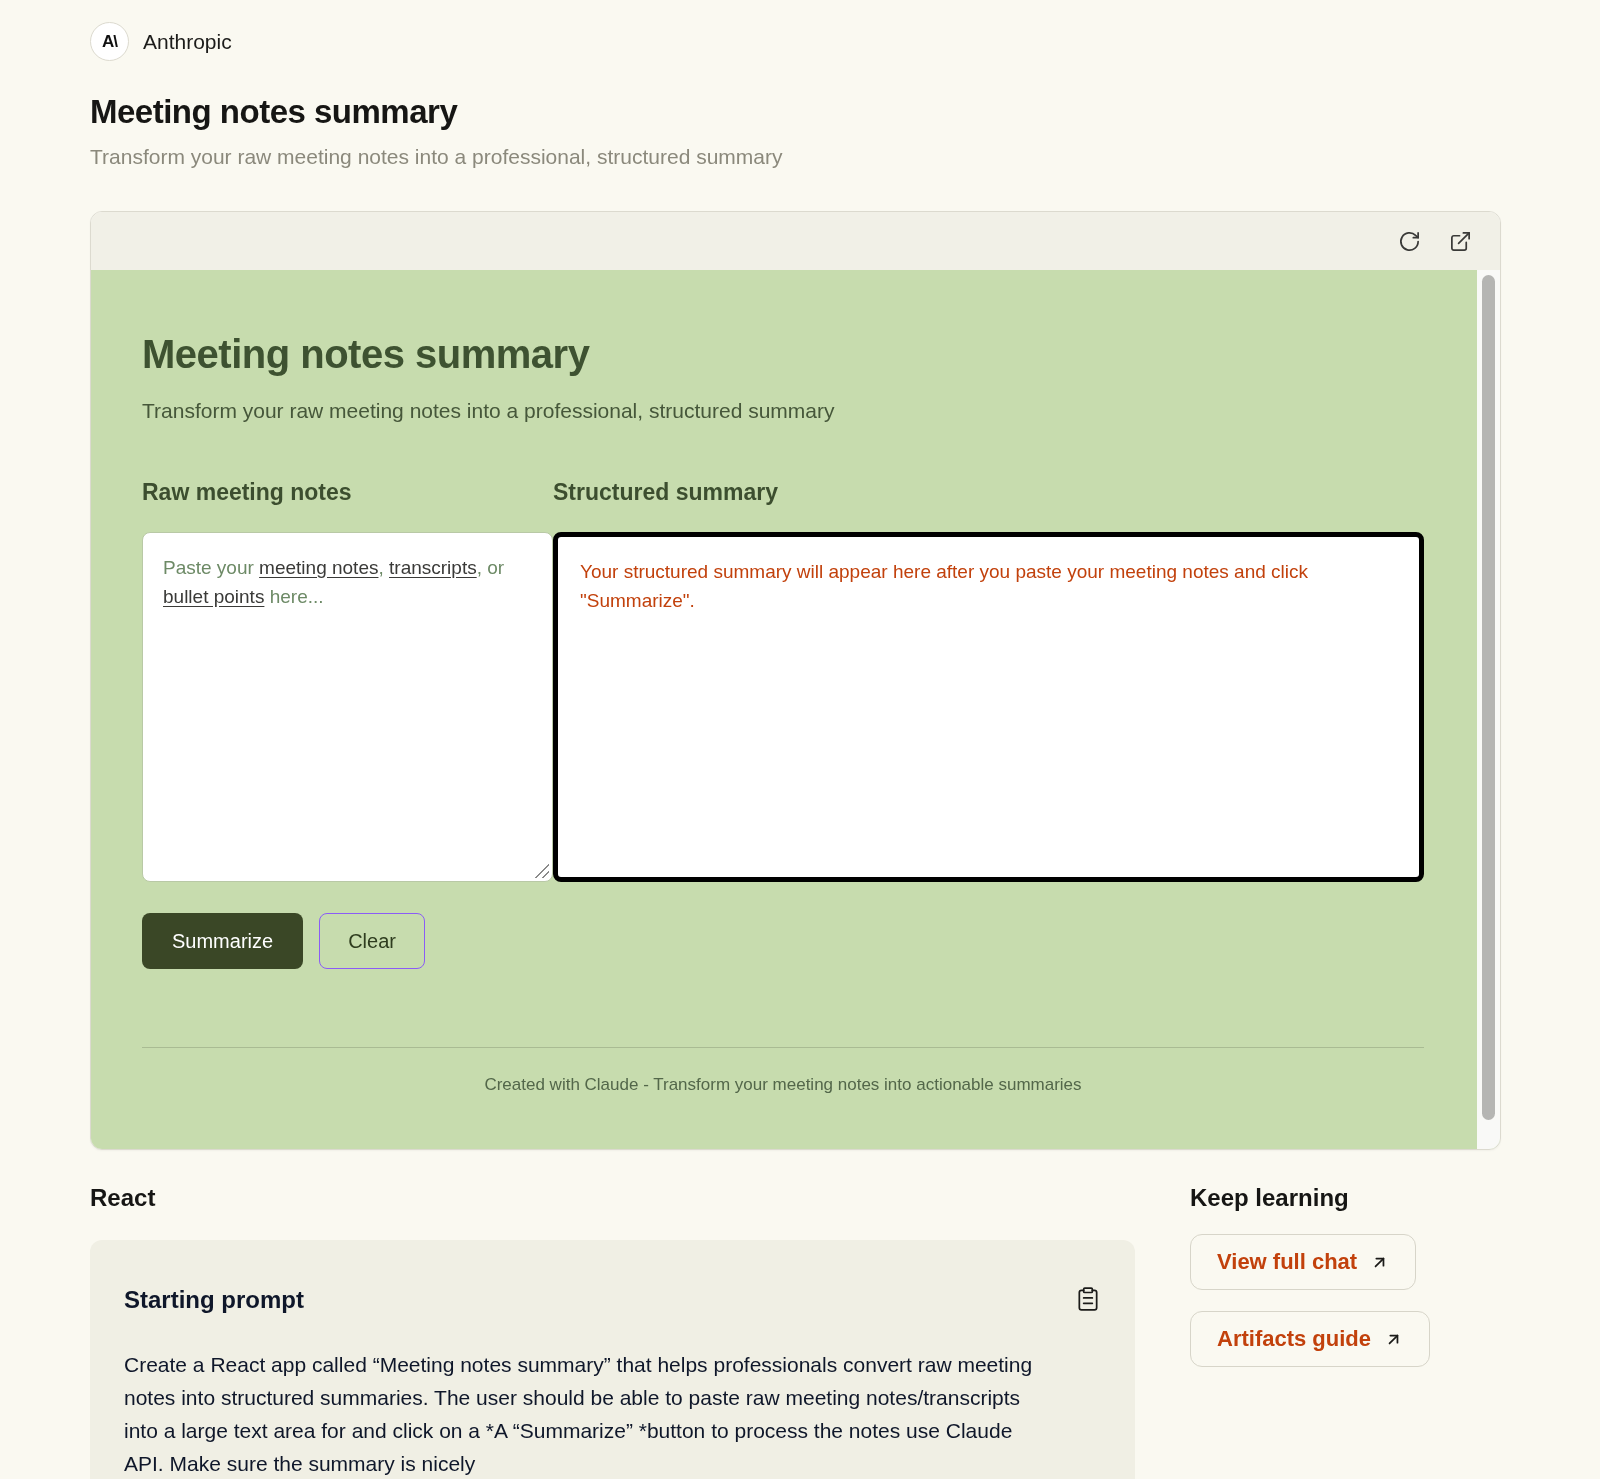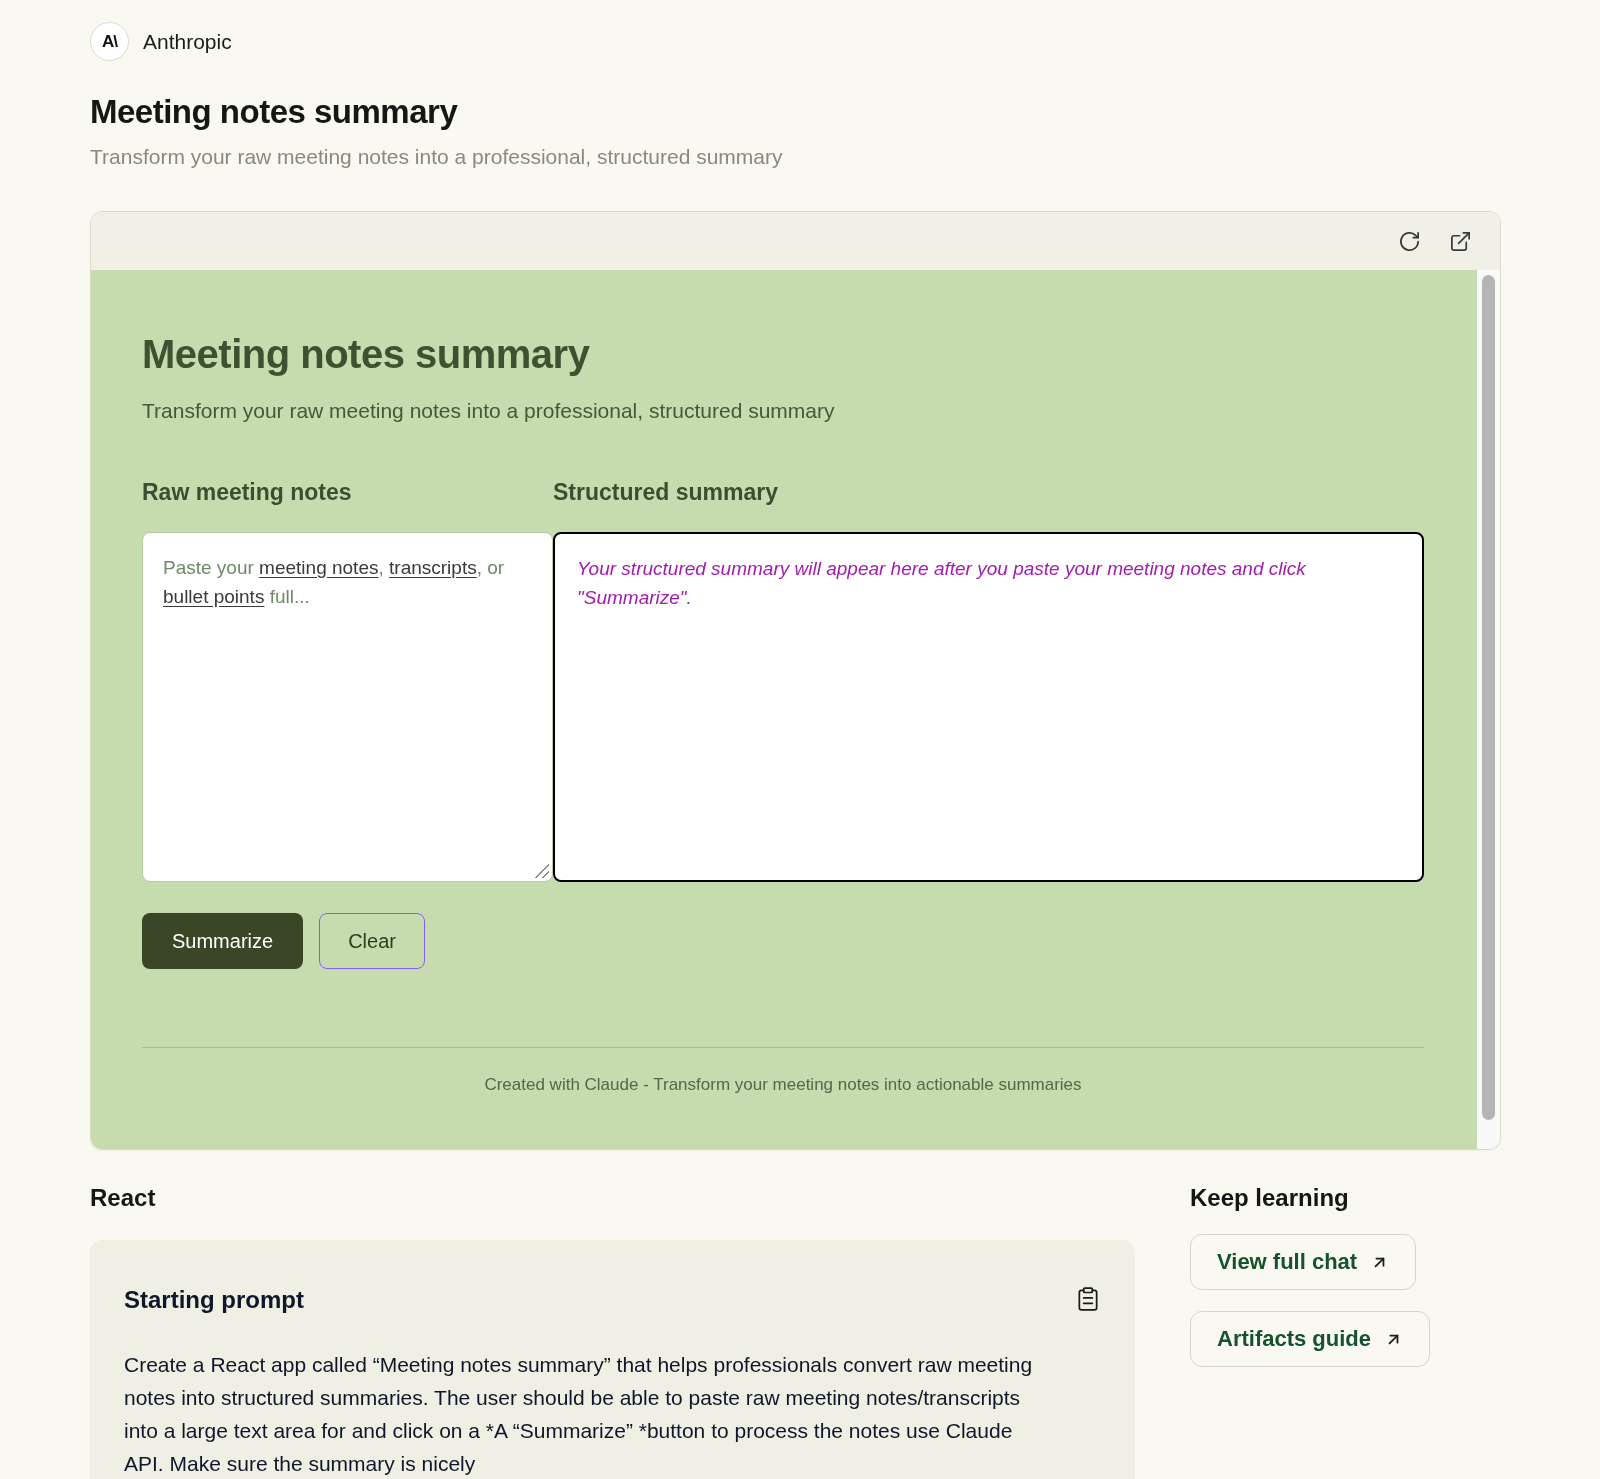--- a/index.html
+++ b/index.html
@@ -75,23 +75,23 @@
     color:#6d8a66; cursor:text;
   }
   .input-box .u { color:#3a3a38; text-decoration:underline; text-underline-offset:3px; }
   .resize-handle {
     position:absolute; right:3px; bottom:3px; width:14px; height:14px;
     background:
       linear-gradient(135deg, transparent 0 50%, #8a8a8a 50% 57%, transparent 57% 72%, #8a8a8a 72% 79%, transparent 79%);
   }
   .output-box {
     height:350px; background:#ffffff;
-    border:2px solid #000000; border-radius:8px;
+    border:5px solid #000000; border-radius:8px;
     padding:20px 22px; font-size:19px; line-height:29px;
-    font-style:italic; color:#a21caf;
+    color:#c2410c;
   }
 
   .btn-row { display:flex; gap:16px; margin-top:31px; }
   .summarize-btn {
     background:#3a4726; color:#ffffff;
     border:none; border-radius:8px;
     height:56px; padding:0 30px;
     font-size:20px; font-weight:400;
     font-family:"Liberation Sans", sans-serif; cursor:pointer;
   }
@@ -115,21 +115,21 @@
   }
   .prompt-card-header { display:flex; justify-content:space-between; align-items:flex-start; }
   .prompt-title { font-size:24px; font-weight:700; color:#0f172a; }
   .prompt-body { margin-top:34px; font-size:21px; line-height:33px; color:#0f172a; padding-right:60px; }
 
   .learn-col { margin-left:55px; flex:1; }
   .learn-links { margin-top:22px; display:flex; flex-direction:column; align-items:flex-start; gap:21px; }
   .learn-btn {
     display:flex; align-items:center; gap:13px;
     background:transparent; border:1px solid #d7d5c9; border-radius:12px;
-    padding:14px 26px; font-size:22px; font-weight:700; color:#14532d;
+    padding:14px 26px; font-size:22px; font-weight:700; color:#c2410c;
     font-family:"Liberation Sans", sans-serif; cursor:pointer;
   }
 
   svg { display:block; }
 </style>
 </head>
 <body>
 
 <div class="wrap">
 
@@ -168,21 +168,21 @@
 
     <div class="frame-body">
       <div class="app-content">
         <div class="app-title">Meeting notes summary</div>
         <div class="app-subtitle">Transform your raw meeting notes into a professional, structured summary</div>
 
         <div class="cols">
           <div class="col-left">
             <div class="col-label">Raw meeting notes</div>
             <div class="input-box">
-              <span><span>Paste your </span><span class="u">meeting notes</span><span>, </span><span class="u">transcripts</span><span>, or </span><span class="u">bullet points</span><span> full...</span></span>
+              <span><span>Paste your </span><span class="u">meeting notes</span><span>, </span><span class="u">transcripts</span><span>, or </span><span class="u">bullet points</span><span> here...</span></span>
               <span class="resize-handle"></span>
             </div>
           </div>
           <div class="col-right">
             <div class="col-label">Structured summary</div>
             <div class="output-box">
               <span>Your structured summary will appear here after you paste your meeting notes and click "Summarize".</span>
             </div>
           </div>
         </div>

